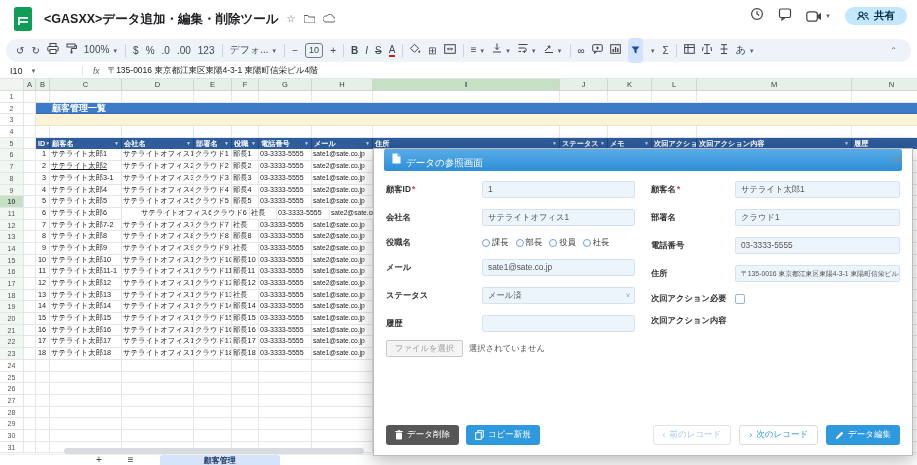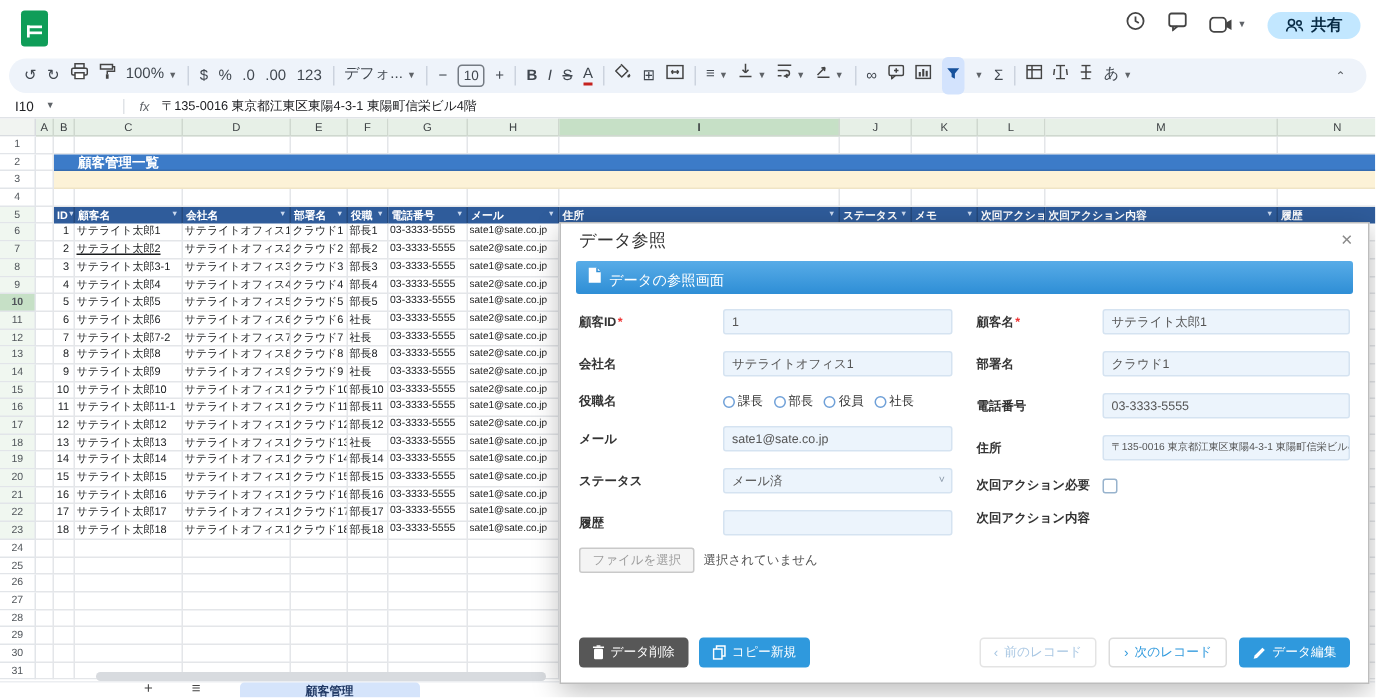--- a/index.html
+++ b/index.html
@@ -97,20 +97,34 @@
 <div id="stage">
 
   <div id="titlebar" class="abs">
     <svg class="logo" viewBox="0 0 26 26">
       <rect x="4" y="1" width="18" height="24" rx="2.5" fill="#0f9d58"></rect>
       <rect x="8" y="11" width="10" height="1.8" fill="#fff"></rect>
       <rect x="8" y="15" width="10" height="1.8" fill="#fff"></rect>
       <rect x="8" y="11" width="1.8" height="8" fill="#fff"></rect>
     </svg>
     <div class="tblock">
+      <div class="trow1">
+        <span class="doc-title">&lt;GASXX&gt;データ追加・編集・削除ツール</span>
+        <span class="ticon">☆</span>
+        <span class="ticon">
+          <svg width="11" height="9" viewBox="0 0 11 9">
+              <path d="M0 1.5 L4 1.5 L5 3 L11 3 L11 9 L0 9 Z" fill="none" stroke="#5f6368"></path>
+            </svg>
+        </span>
+        <span class="ticon">
+          <svg width="12" height="9" viewBox="0 0 12 9">
+              <path d="M3 8 a3 3 0 1 1 1-5.8 a3.4 3.4 0 0 1 6.4 1.2 a2.3 2.3 0 0 1-.4 4.6 Z" fill="none" stroke="#5f6368"></path>
+            </svg>
+        </span>
+      </div>
     </div>
     <div id="tb-right">
       <span>
         <svg width="14" height="14" viewBox="0 0 14 14">
             <circle cx="7" cy="7" r="5.4" fill="none" stroke="#444" stroke-width="1.2"></circle>
             <path d="M7 4 L7 7 L9.2 8.4" fill="none" stroke="#444" stroke-width="1.2"></path>
           </svg>
       </span>
       <span>
         <svg width="14" height="14" viewBox="0 0 14 14">
@@ -430,21 +444,21 @@
         <div class="c" style="width: 44px;"></div>
         <div class="c" style="width: 45px;"></div>
         <div class="c" style="width: 155px;"></div>
         <div class="c" style="width: 80px;"></div>
       </div>
       <div class="grow">
         <div class="gut filt">11</div>
         <div class="c" style="width: 12px;"></div>
         <div class="c num" style="width: 14px;">6</div>
         <div class="c" style="width: 72px;">サテライト太郎6</div>
-        <div class="c" style="width: 72px;">サテライトオフィス6</div>
+        <div class="c" style="width: 72px; margin-left: 18px;">サテライトオフィス6</div>
         <div class="c" style="width: 38px;">クラウド6</div>
         <div class="c" style="width: 27px;">社長</div>
         <div class="c ph" style="width: 53px;">03-3333-5555</div>
         <div class="c mail" style="width: 61px;">sate2@sate.co.jp</div>
         <div class="c" style="width: 187px;"></div>
         <div class="c" style="width: 48px;"></div>
         <div class="c" style="width: 44px;"></div>
         <div class="c" style="width: 45px;"></div>
         <div class="c" style="width: 155px;"></div>
         <div class="c" style="width: 80px;"></div>
@@ -793,21 +807,20 @@
 
   <div id="hscroll" class="abs"></div>
 
   <div id="tabbar" class="abs">
     <span class="tbi">+</span>
     <span class="tbi">≡</span>
     <span class="sheettab">顧客管理</span>
   </div>
 
   <div id="dialog" class="abs">
-    <div class="dlg-title">データ参照</div>
     <span class="dlg-close">✕</span>
     <div class="dlg-banner">
       <svg width="9" height="11" viewBox="0 0 9 11">
           <path d="M0.5 0.5 h5.5 l2.5 2.5 v7.5 h-8 Z" fill="#fff"></path>
           <path d="M6 0.5 v2.5 h2.5" fill="none" stroke="#2e8ed6"></path>
         </svg>
       <span>データの参照画面</span>
     </div>
     <div class="dlg-form">
       <div class="fcol L" id="dlg-left">

